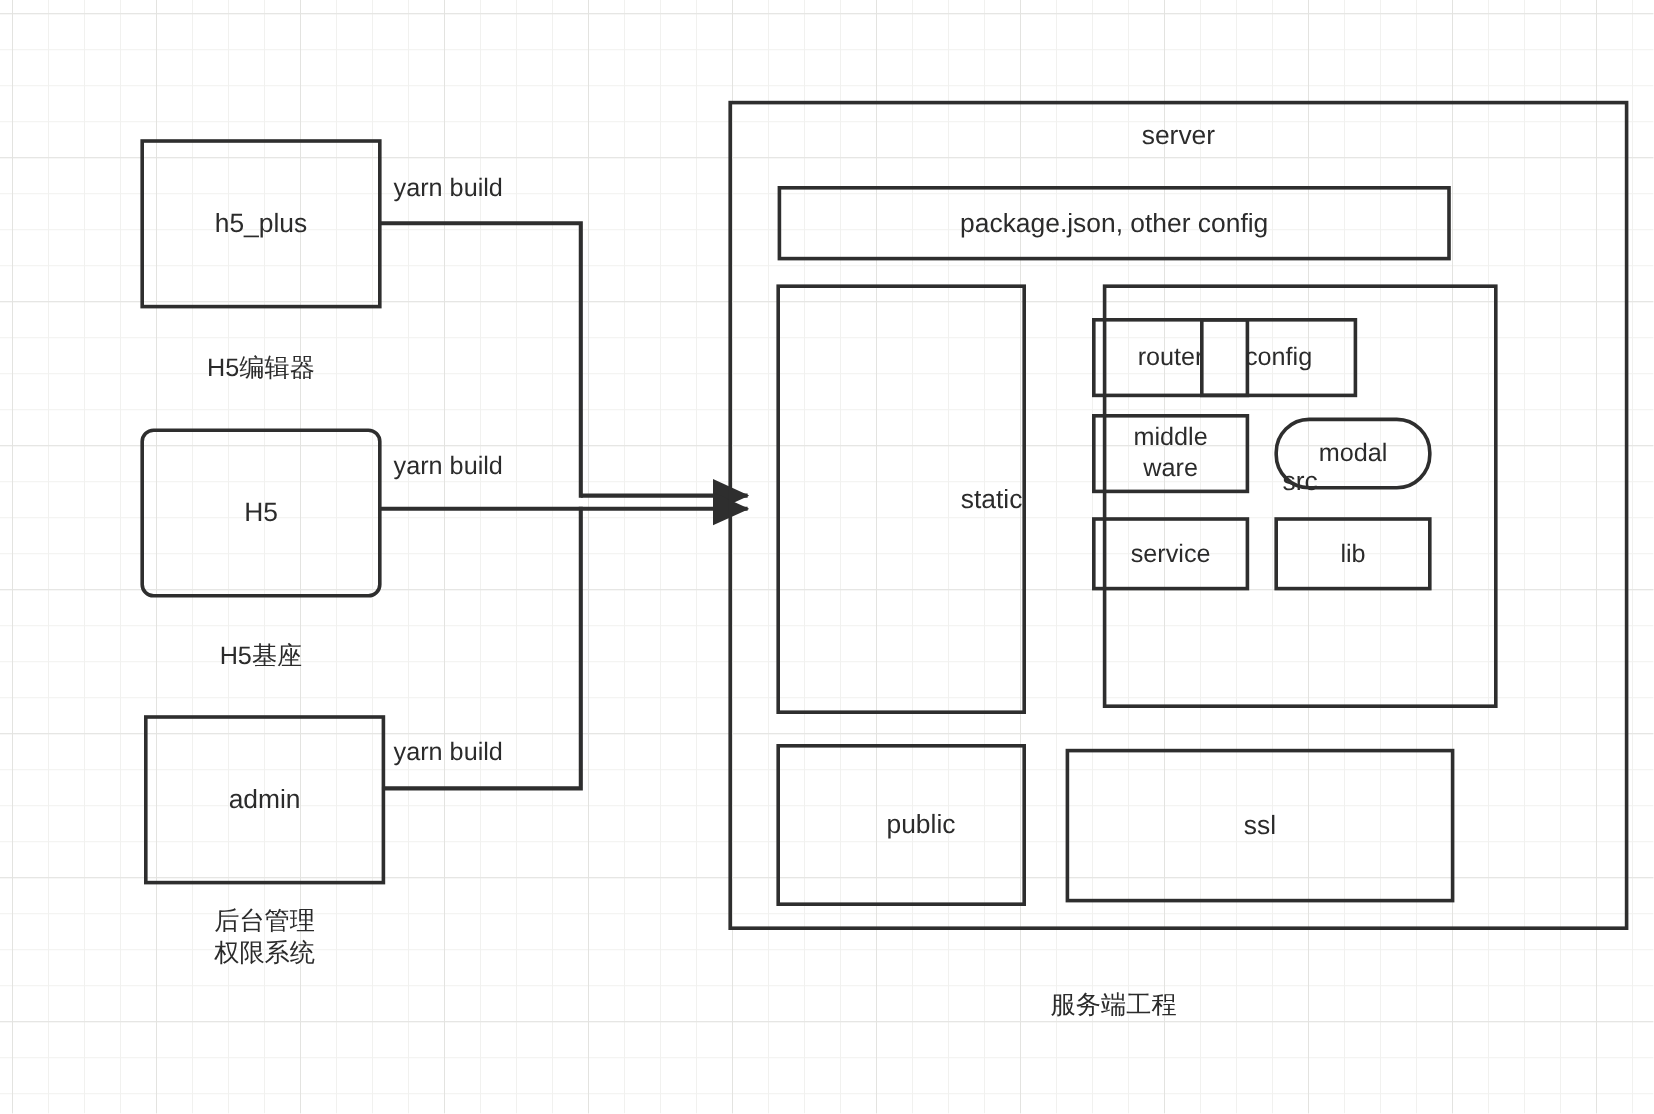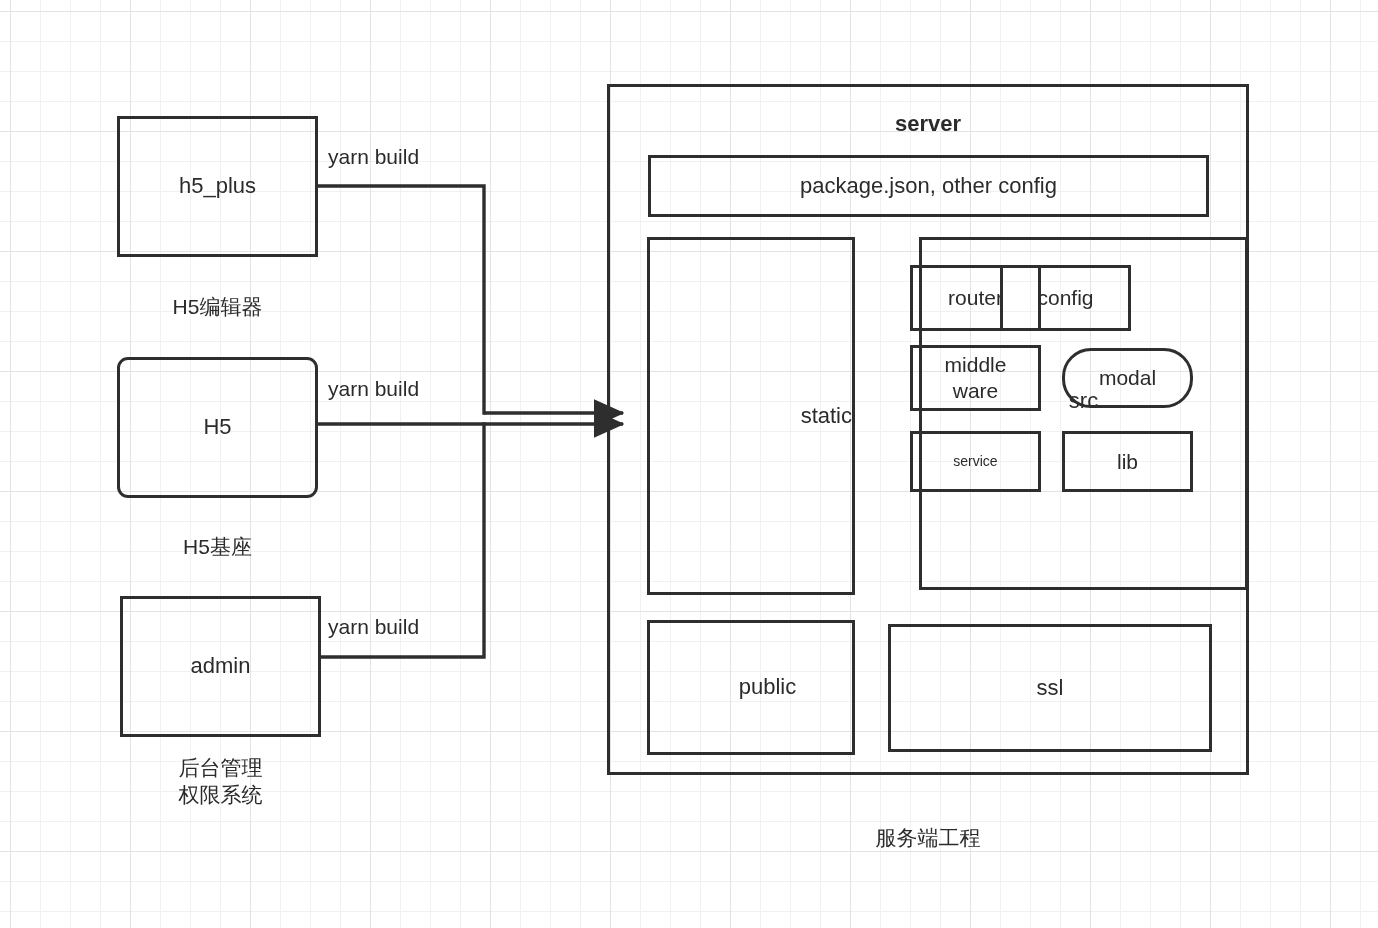--- a/index.html
+++ b/index.html
@@ -100,21 +100,21 @@
   <div class="freetext" style="left:117px; top:533px; width:201px; font-size:21px;">H5基座</div>
   <div class="freetext" style="left:328px; top:375px; width:170px; font-size:21px; text-align:left;">yarn build</div>
 
   <div class="node" style="left:120px; top:596px; width:201px; height:141px; font-size:22px;">
     <span class="cap">admin</span>
   </div>
   <div class="freetext" style="left:120px; top:754px; width:201px; font-size:21px;">后台管理
 权限系统</div>
   <div class="freetext" style="left:328px; top:613px; width:170px; font-size:21px; text-align:left;">yarn build</div>
 
-  <div class="node label-top" style="left:607px; top:84px; width:642px; height:691px; font-size:22px; padding-top:24px;font-weight:bold;">
+  <div class="node label-top" style="left:607px; top:84px; width:750px; height:691px; font-size:22px; padding-top:13px;">
     <span class="cap">server</span>
   </div>
 
   <div class="node" style="left:648px; top:155px; width:561px; height:62px; font-size:22px;">
     <span class="cap">package.json, other config</span>
   </div>
 
   <div class="node" style="left:647px; top:237px; width:208px; height:358px; font-size:22px;justify-content:flex-end;">
     <span class="cap">static</span>
   </div>
@@ -129,21 +129,21 @@
   <div class="node" style="left:1000px; top:265px; width:131px; height:66px; font-size:21px;">
     <span class="cap">config</span>
   </div>
   <div class="node" style="left:910px; top:345px; width:131px; height:66px; font-size:21px;">
     <span class="cap">middle
 ware</span>
   </div>
   <div class="node" style="left:1062px; top:348px; width:131px; height:60px; font-size:21px;border-radius:29px;">
     <span class="cap">modal</span>
   </div>
-  <div class="node" style="left:910px; top:431px; width:131px; height:61px; font-size:14px;">
+  <div class="node" style="left:910px; top:431px; width:131px; height:61px; font-size:21px;">
     <span class="cap">service</span>
   </div>
   <div class="node" style="left:1062px; top:431px; width:131px; height:61px; font-size:21px;">
     <span class="cap">lib</span>
   </div>
 
   <div class="node" style="left:647px; top:620px; width:208px; height:135px; font-size:22px;padding-left:33px;">
     <span class="cap">public</span>
   </div>
   <div class="node" style="left:888px; top:624px; width:324px; height:128px; font-size:22px;">

